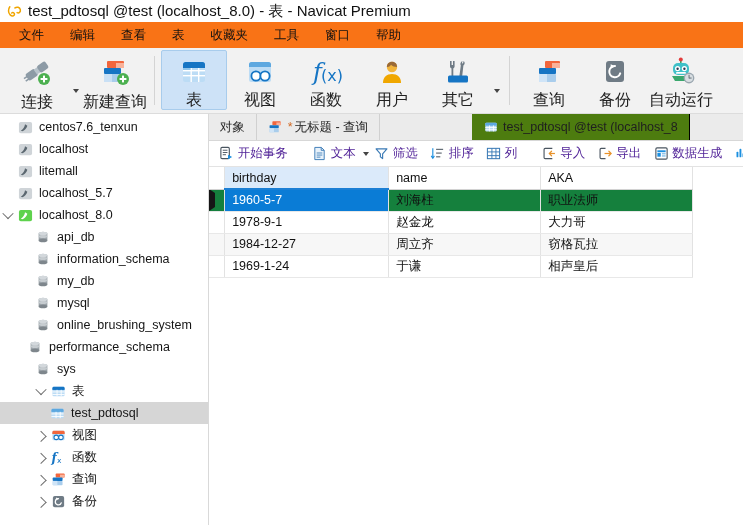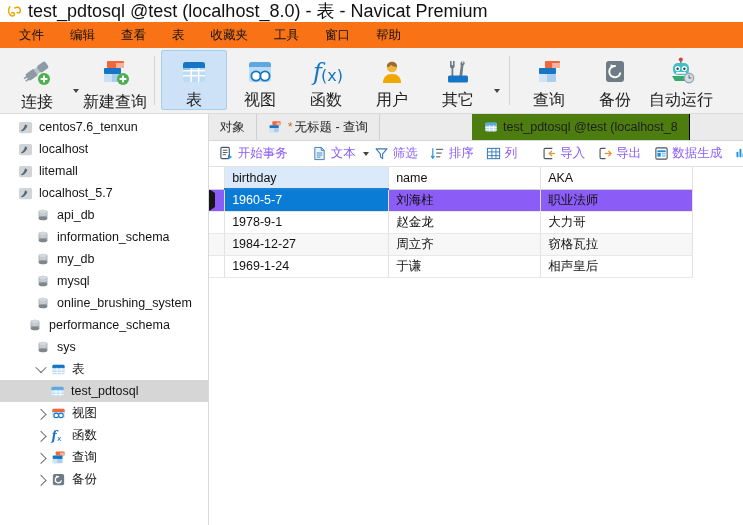--- a/index.html
+++ b/index.html
@@ -31,21 +31,21 @@
     padding-left: 7px;
     box-sizing: border-box;
   }
   .nav-logo {
     width: 15px;
     height: 15px;
     margin-right: 6px;
     flex: 0 0 auto;
   }
   .title-text {
-    font-size: 18px;
+    font-size: 15px;
     color: #111;
     white-space: nowrap;
   }
 
   
   .menubar {
     height: 26px;
     background: #f97316;
     display: flex;
     align-items: center;
@@ -230,21 +230,21 @@
   .gb-btn {
     display: flex;
     align-items: center;
     height: 22px;
     padding: 8px 5px;
     margin-right: 2px;
     border-radius: 2px;
     cursor: default;
     white-space: nowrap;
     font-size: 12.5px;
-    color: #8b5cf6;
+    color: #4c1d95;
   }
   .gb-ico {
     width: 16px; height: 16px;
     margin-right: 3px;
     display: flex; align-items: center; justify-content: center;
     flex: 0 0 auto;
   }
   .gb-sep {
     width: 1px; height: 16px;
     background: #d6d6d6;
@@ -298,21 +298,21 @@
     text-align: center;
   }
   .rowhdr .marker {
     width: 0; height: 0;
     border-top: 4.5px solid transparent;
     border-bottom: 4.5px solid transparent;
     border-left: 6px solid #161616;
     margin: 0 auto;
   }
   tr.alt td { background: #f7f7f7; }
-  tr.sel td { background: #8b5cf6; }
+  tr.sel td { background: #15803d; }
   tr.sel td.active-cell {
     background: #0a7cd6;
     color: #ffffff;
   }
   .c-birthday { width: 164px; }
   .c-name     { width: 152px; }
   .c-aka      { width: 152px; }
 </style>
 </head>
 <body>
@@ -533,20 +533,32 @@
         <span class="twist"></span>
         <span class="ticon">
           <svg width="15" height="15" viewBox="0 0 16 16">
               <rect x="1" y="2" width="14" height="12" rx="2" fill="#cfd4d8"></rect>
               <path d="M3 11.5 C5.5 10 7 7.5 7.5 4.5 L10 6 C9 9 7 11 4.6 12Z" fill="#5b6770"></path>
             </svg>
         </span>
         <span class="tlabel">localhost_5.7</span>
       </div>
 
+      <div class="tnode">
+        <span class="twist">
+            <span class="chev down"></span>
+          </span>
+        <span class="ticon">
+          <svg width="15" height="15" viewBox="0 0 16 16">
+              <rect x="1" y="2" width="14" height="12" rx="2" fill="#5ed24d"></rect>
+              <path d="M3 11.5 C5.5 10 7 7.5 7.5 4.5 L10 6 C9 9 7 11 4.6 12Z" fill="#ffffff"></path>
+            </svg>
+        </span>
+        <span class="tlabel">localhost_8.0</span>
+      </div>
 
       <div class="tnode" style="padding-left:34px">
         <span class="ticon">
           <svg width="14" height="14" viewBox="0 0 16 16">
               <ellipse cx="8" cy="4" rx="5" ry="2" fill="#b8bec3"></ellipse>
               <rect x="3" y="4" width="10" height="8" fill="#9aa2a8"></rect>
               <ellipse cx="8" cy="12" rx="5" ry="2" fill="#7e868c"></ellipse>
               <ellipse cx="8" cy="7.4" rx="5" ry="1.7" fill="#c6ccd0"></ellipse>
               <ellipse cx="8" cy="4" rx="5" ry="2" fill="#d3d8dc"></ellipse>
             </svg>

